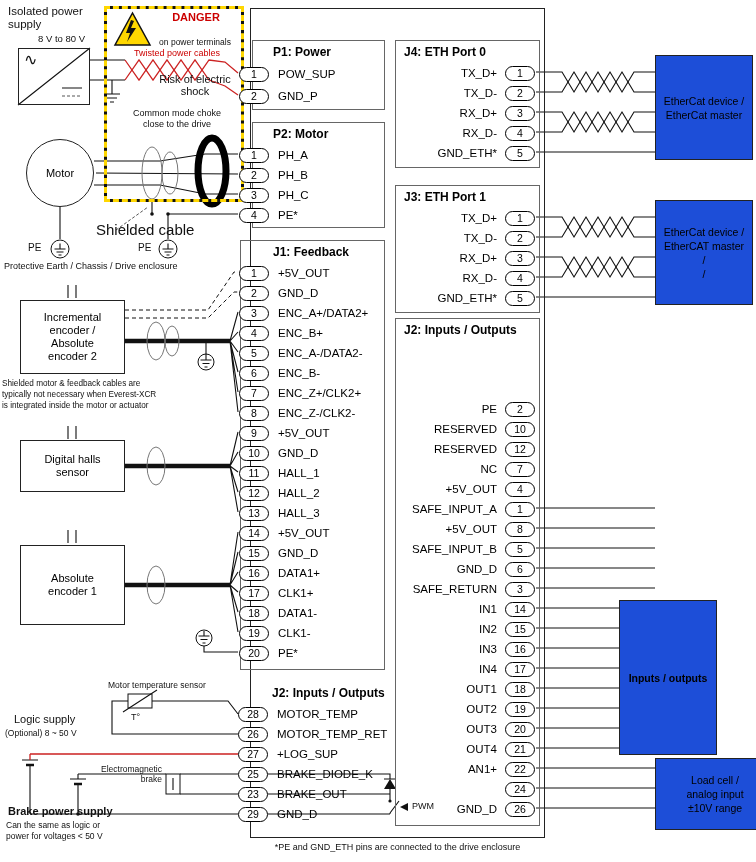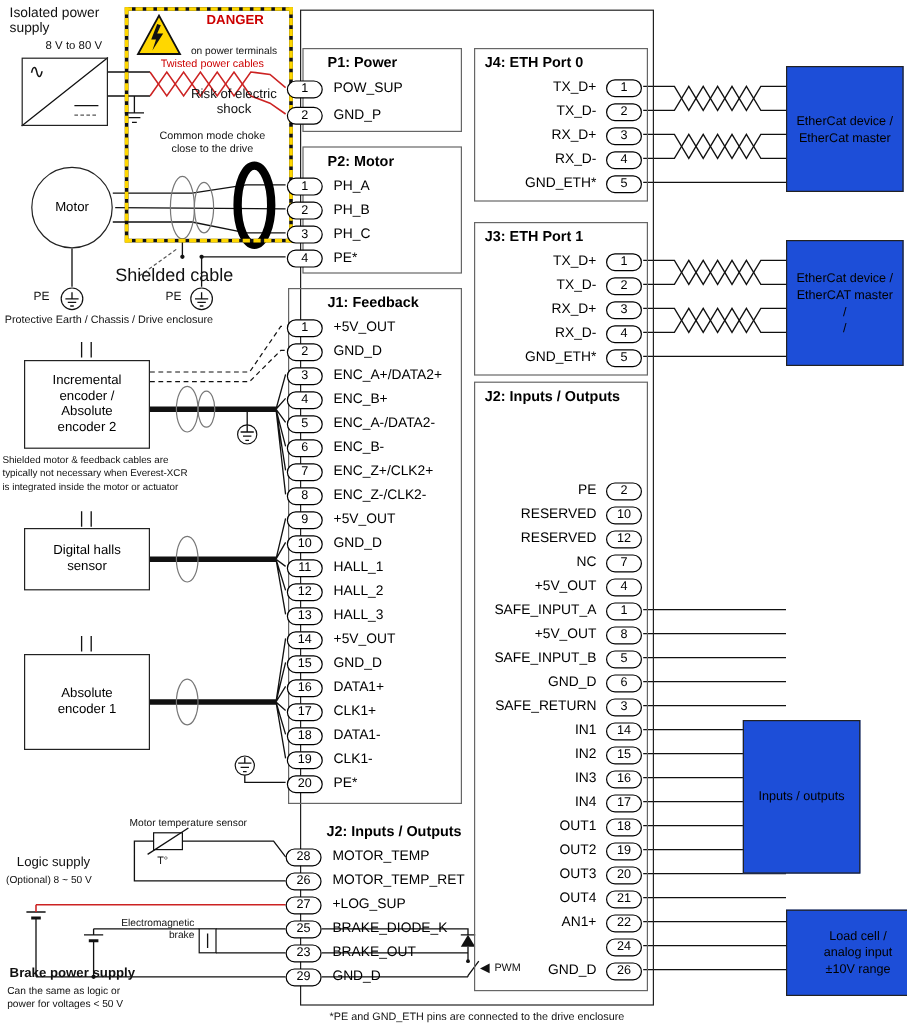--- a/index.html
+++ b/index.html
@@ -529,18 +529,18 @@
         </div>
       </div>
   </div>
 
   <div class="devbox" style="left:655px; top:55px; width:98px; height:105px;">EtherCat device /
 EtherCat master</div>
   <div class="devbox" style="left:655px; top:200px; width:98px; height:105px;">EtherCat device /
 EtherCAT master
 /
 /</div>
-  <div class="devbox" style="left:619px; top:600px; width:98px; height:128px;">Inputs / outputs</div>
+  <div class="devbox" style="left:619px; top:600px; width:98px; height:155px;font-weight:bold;">Inputs / outputs</div>
   <div class="devbox" style="left:655px; top:758px; width:120px; height:72px;">Load cell /
 analog input
 ±10V range</div>
 
 </div>
 
 </body></html>

